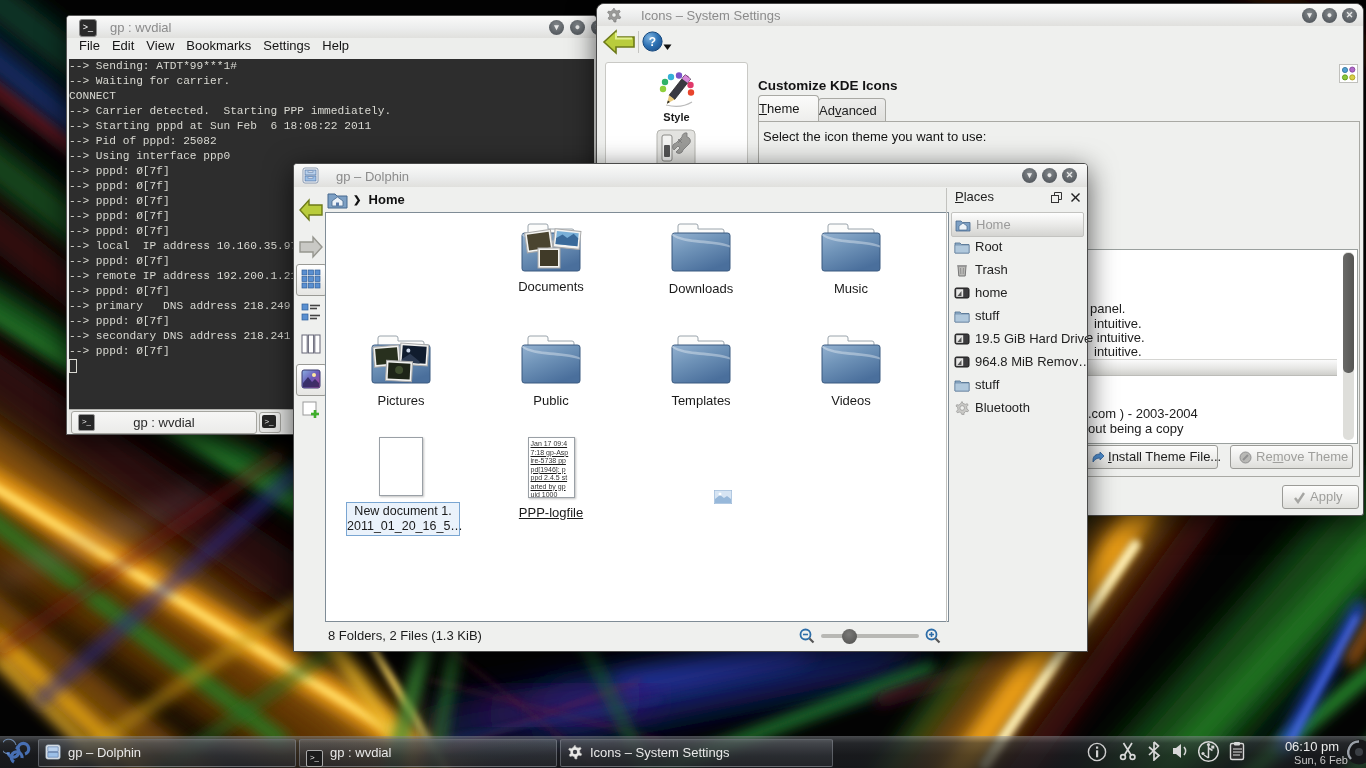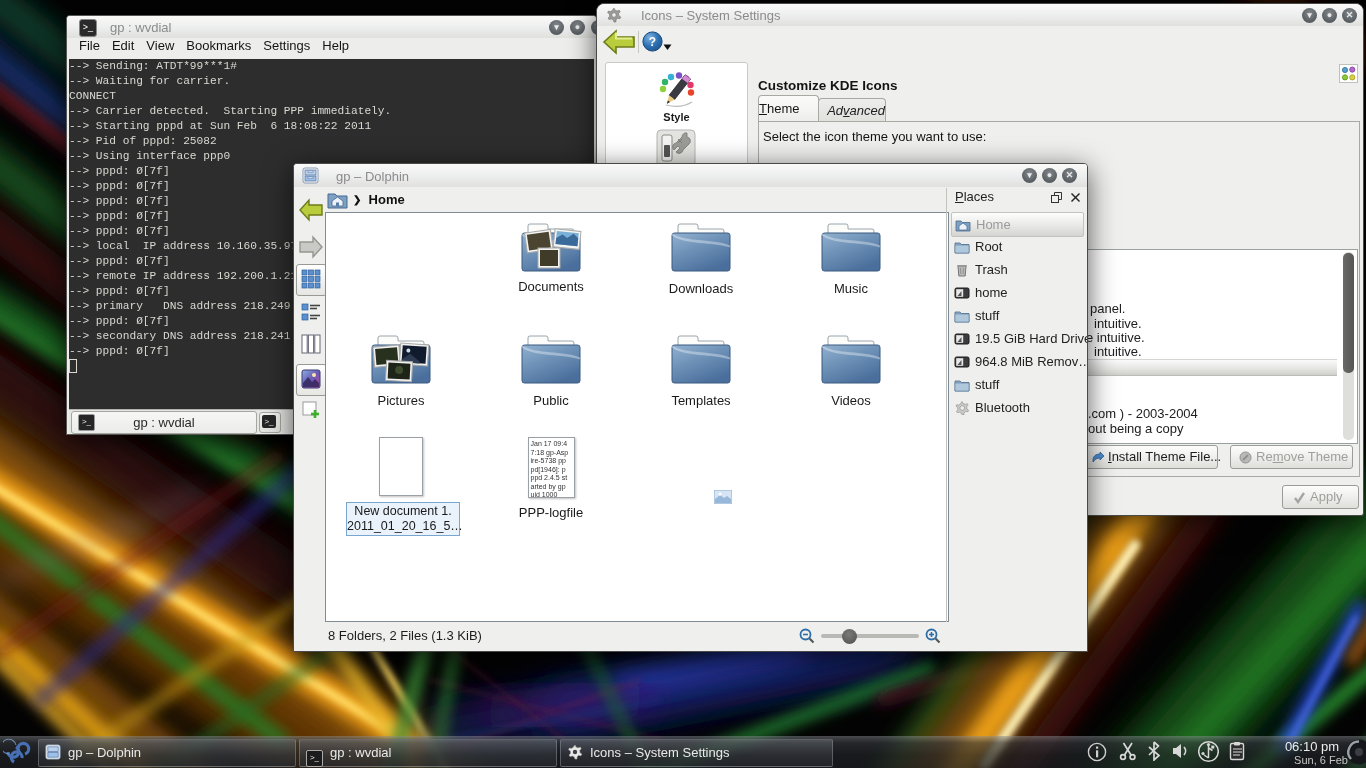--- a/index.html
+++ b/index.html
@@ -228,21 +228,21 @@
   <div style="position:absolute;left:161px;top:74px;font-size:13.5px;font-weight:bold;color:#131313;">Customize KDE Icons</div>
   <svg style="position:absolute;left:742px;top:60px;" width="19" height="19" viewBox="0 0 19 19">
       <rect x=".5" y=".5" width="18" height="18" fill="#fff" stroke="#c0c0bc"></rect>
       <circle cx="6" cy="6" r="2.6" fill="#4f9fd0" stroke="#2e6f9a" stroke-width=".8"></circle>
       <circle cx="13.3" cy="5.6" r="2.6" fill="#b06ac8" stroke="#7e3a96" stroke-width=".8"></circle>
       <circle cx="6" cy="13.4" r="2.6" fill="#8cc83c" stroke="#5a9414" stroke-width=".8"></circle>
       <circle cx="13.3" cy="13.4" r="2.6" fill="#d8d048" stroke="#a89c18" stroke-width=".8"></circle>
     </svg>
 
   <div style="position:absolute;left:161px;top:91px;width:59px;height:26px;background:linear-gradient(180deg,#fbfbfa,#ededeb);border:1px solid #a9a9a4;border-bottom:none;border-radius:4px 4px 0 0;font-size:13px;line-height:25px;color:#161616;"><span style="text-decoration:underline;">T</span>heme</div>
-  <div style="position:absolute;left:221px;top:94px;width:66px;height:23px;background:linear-gradient(180deg,#ededec,#e0e0dd);border:1px solid #a9a9a4;border-bottom:none;border-radius:4px 4px 0 0;text-align:right;font-size:13px;line-height:23px;color:#222;font-style:italic;">Ad<span style="text-decoration:underline;">v</span>anced</div>
+  <div style="position:absolute;left:221px;top:94px;width:66px;height:23px;background:linear-gradient(180deg,#ededec,#e0e0dd);border:1px solid #a9a9a4;border-bottom:none;border-radius:4px 4px 0 0;text-align:left;font-size:13px;line-height:23px;color:#222;">Ad<span style="text-decoration:underline;">v</span>anced</div>
   <div style="position:absolute;left:161px;top:117px;width:600px;height:354px;border:1px solid #a9a9a4;background:#eff0ee;"></div>
   <div style="position:absolute;left:166px;top:125px;font-size:13px;color:#141414;">Select the icon theme you want to use:</div>
 
   <div style="position:absolute;left:167px;top:245px;width:592px;height:193px;border:1px solid #9aa09e;background:#fff;">
     <div style="position:absolute;left:325px;top:51px;font-size:13px;color:#202020;">panel.</div>
     <div style="position:absolute;left:329px;top:66px;font-size:13px;color:#202020;">intuitive.</div>
     <div style="position:absolute;left:321px;top:80px;font-size:13px;color:#202020;">e intuitive.</div>
     <div style="position:absolute;left:329px;top:94px;font-size:13px;color:#202020;">intuitive.</div>
     <div style="position:absolute;left:0;top:109px;width:572px;height:15px;background:linear-gradient(180deg,#fbfbfb,#e6e6e4 55%,#cfcfcb);border-top:1px solid #d5d5d2;border-bottom:1px solid #bcbcb8;"></div>
     <div style="position:absolute;left:323px;top:156px;font-size:13px;color:#202020;">.com ) - 2003-2004</div>
@@ -439,21 +439,21 @@
         <path d="M10 12V4a2 2 0 0 1 2-2h16a2 2 0 0 1 2 2v3h24a2 2 0 0 1 2 2v4z" fill="#fcfcfb" stroke="#9aa4ac"></path>
         <rect x="4" y="11" width="58" height="38" rx="2.5" fill="url(#fgrad)" stroke="#3a5a80"></rect>
         <path d="M4 13.5c14 10 40 6 58 12v-2c-16-7-44-3-58-12z" fill="#fff" opacity=".35"></path>
       </svg>
     <div class="flabel">Videos</div>
   </div>
   <div class="fitem" style="left:52px;top:273px;">
     <div style="width:42px;height:57px;margin:0 auto;background:#fff;border:1.5px solid #9aa0a6;box-shadow:1px 1px 2px rgba(0,0,0,.25);"></div>
     <div style="margin:6px auto 0;width:112px;background:#eaf2fb;border:1px solid #7aa6d2;font-size:12.5px;line-height:15px;padding:1px 0;">New document 1.<br>2011_01_20_16_5…</div>
   </div>
-  <div class="fitem" style="left:202px;top:273px;">
+  <div class="fitem" style="left:202px;top:273px;text-decoration:underline;">
     <div style="width:47px;height:61px;margin:0 auto;background:#fff;border:1.5px solid #9aa0a6;box-shadow:1px 1px 2px rgba(0,0,0,.25);font-size:7px;line-height:8.5px;color:#333;text-align:left;padding:2px 0 0 2px;overflow:hidden;box-sizing:border-box;">Jan 17 09:4<br>7:18 gp-Asp<br>ire-5738 pp<br>pd[1946]: p<br>ppd 2.4.5 st<br>arted by gp<br>uid 1000</div>
     <div style="margin-top:7px;">PPP-logfile</div>
   </div>
   <svg style="position:absolute;left:420px;top:326px;" width="18" height="14" viewBox="0 0 18 14" opacity=".85">
       <rect x="0" y="0" width="18" height="14" rx="1" fill="#cfe0f2" stroke="#7aa0c8"></rect>
       <path d="M1 9l5-4 4 3 3-2 4 3v4H1z" fill="#86acd4"></path>
       <circle cx="6" cy="4" r="1.5" fill="#fff"></circle>
     </svg>
 
   <div style="position:absolute;left:652px;top:24px;bottom:29px;width:1px;background:#c2c2be;"></div>

